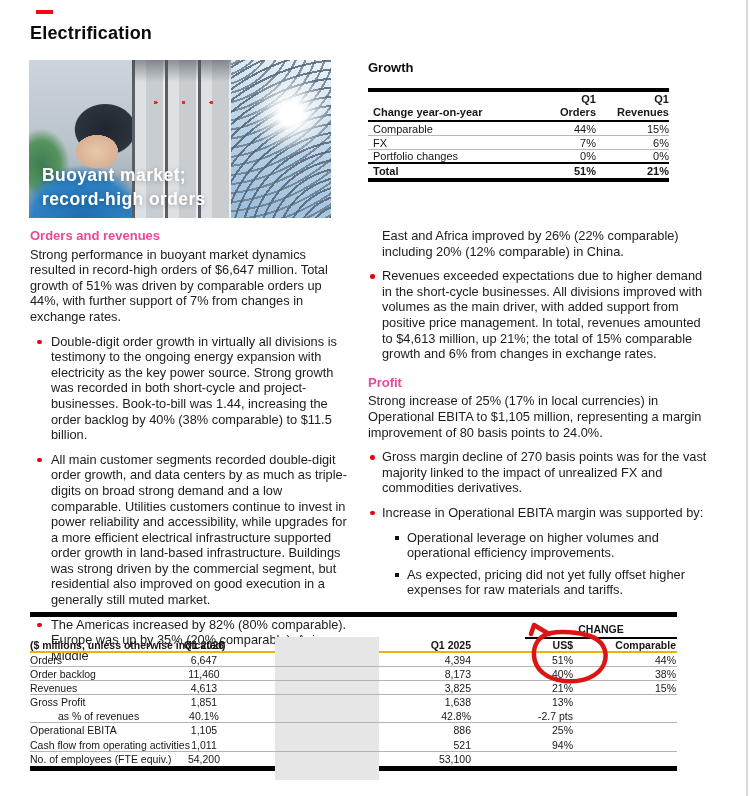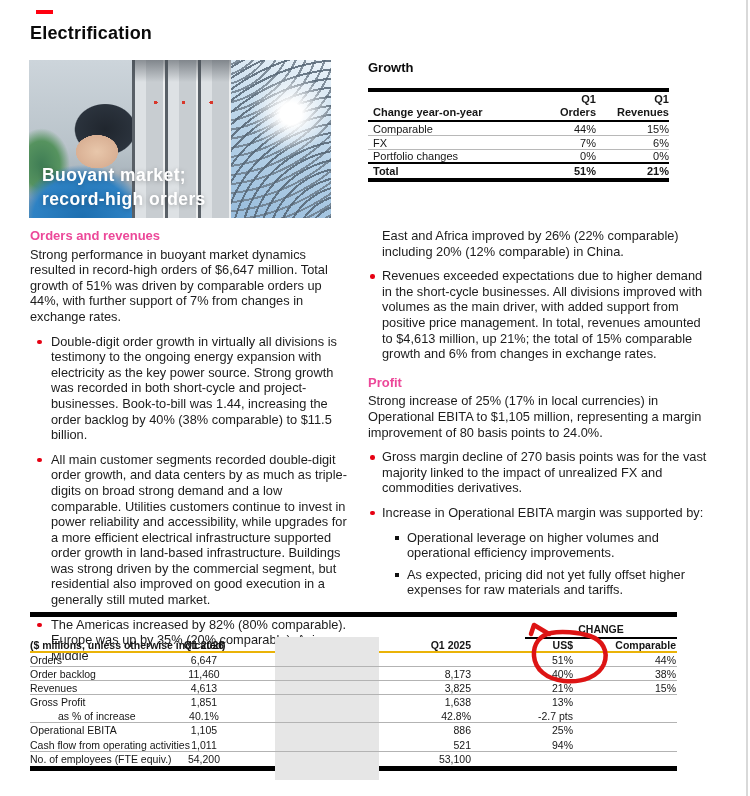--- a/index.html
+++ b/index.html
@@ -191,20 +191,21 @@
     <span class="f-cell r1">Q1 2026</span>
     <span class="f-cell r2">Q1 2025</span>
     <span class="f-cell r3">US$</span>
     <span class="f-cell r4">Comparable</span>
   </div>
   <div class="f-body">
     <div class="gray-band"></div>
     <div class="f-row sep">
       <span class="f-cell f-label">Orders</span>
       <span class="f-cell r1">6,647</span>
+      <span class="f-cell r2">4,394</span>
       <span class="f-cell r3">51%</span>
       <span class="f-cell r4">44%</span>
     </div>
     <div class="f-row sep">
       <span class="f-cell f-label">Order backlog</span>
       <span class="f-cell r1">11,460</span>
       <span class="f-cell r2">8,173</span>
       <span class="f-cell r3">40%</span>
       <span class="f-cell r4">38%</span>
     </div>
@@ -216,21 +217,21 @@
       <span class="f-cell r4">15%</span>
     </div>
     <div class="f-row">
       <span class="f-cell f-label">Gross Profit</span>
       <span class="f-cell r1">1,851</span>
       <span class="f-cell r2">1,638</span>
       <span class="f-cell r3">13%</span>
       <span class="f-cell r4"></span>
     </div>
     <div class="f-row sep">
-      <span class="f-cell f-label indent">as % of increase</span>
+      <span class="f-cell f-label indent">as % of revenues</span>
       <span class="f-cell r1">40.1%</span>
       <span class="f-cell r2">42.8%</span>
       <span class="f-cell r3">-2.7 pts</span>
       <span class="f-cell r4"></span>
     </div>
     <div class="f-row">
       <span class="f-cell f-label">Operational EBITA</span>
       <span class="f-cell r1">1,105</span>
       <span class="f-cell r2">886</span>
       <span class="f-cell r3">25%</span>

